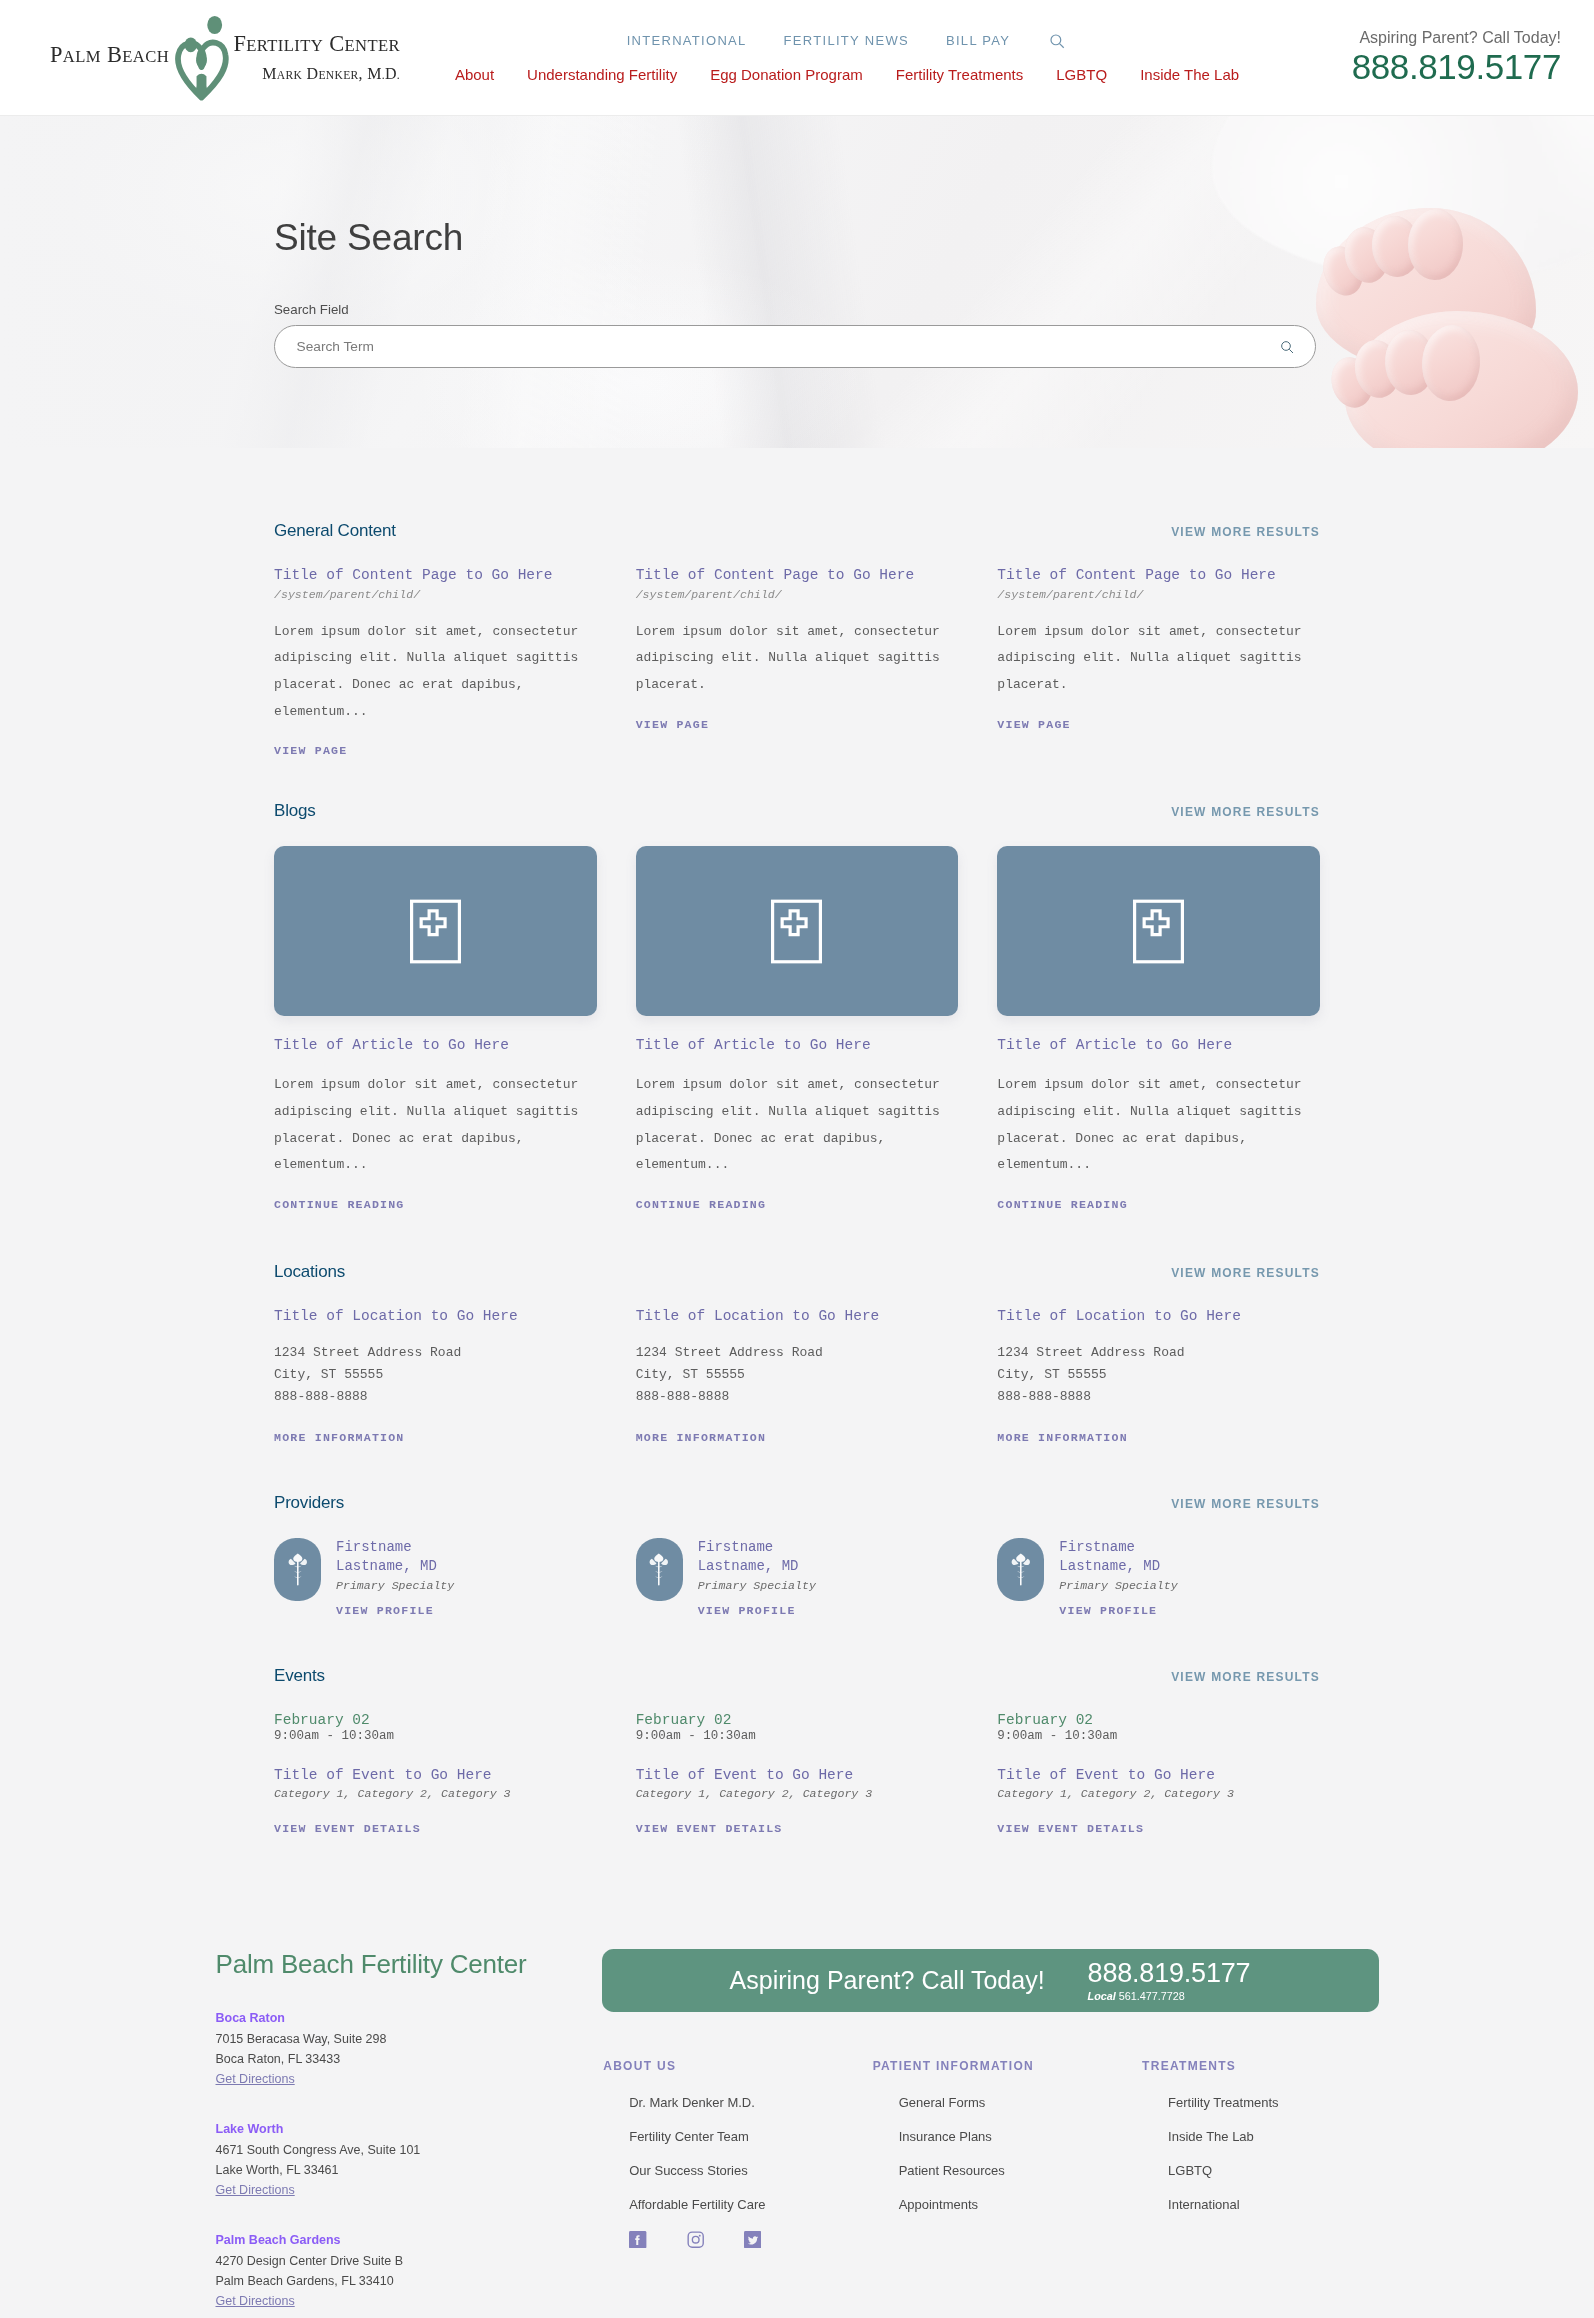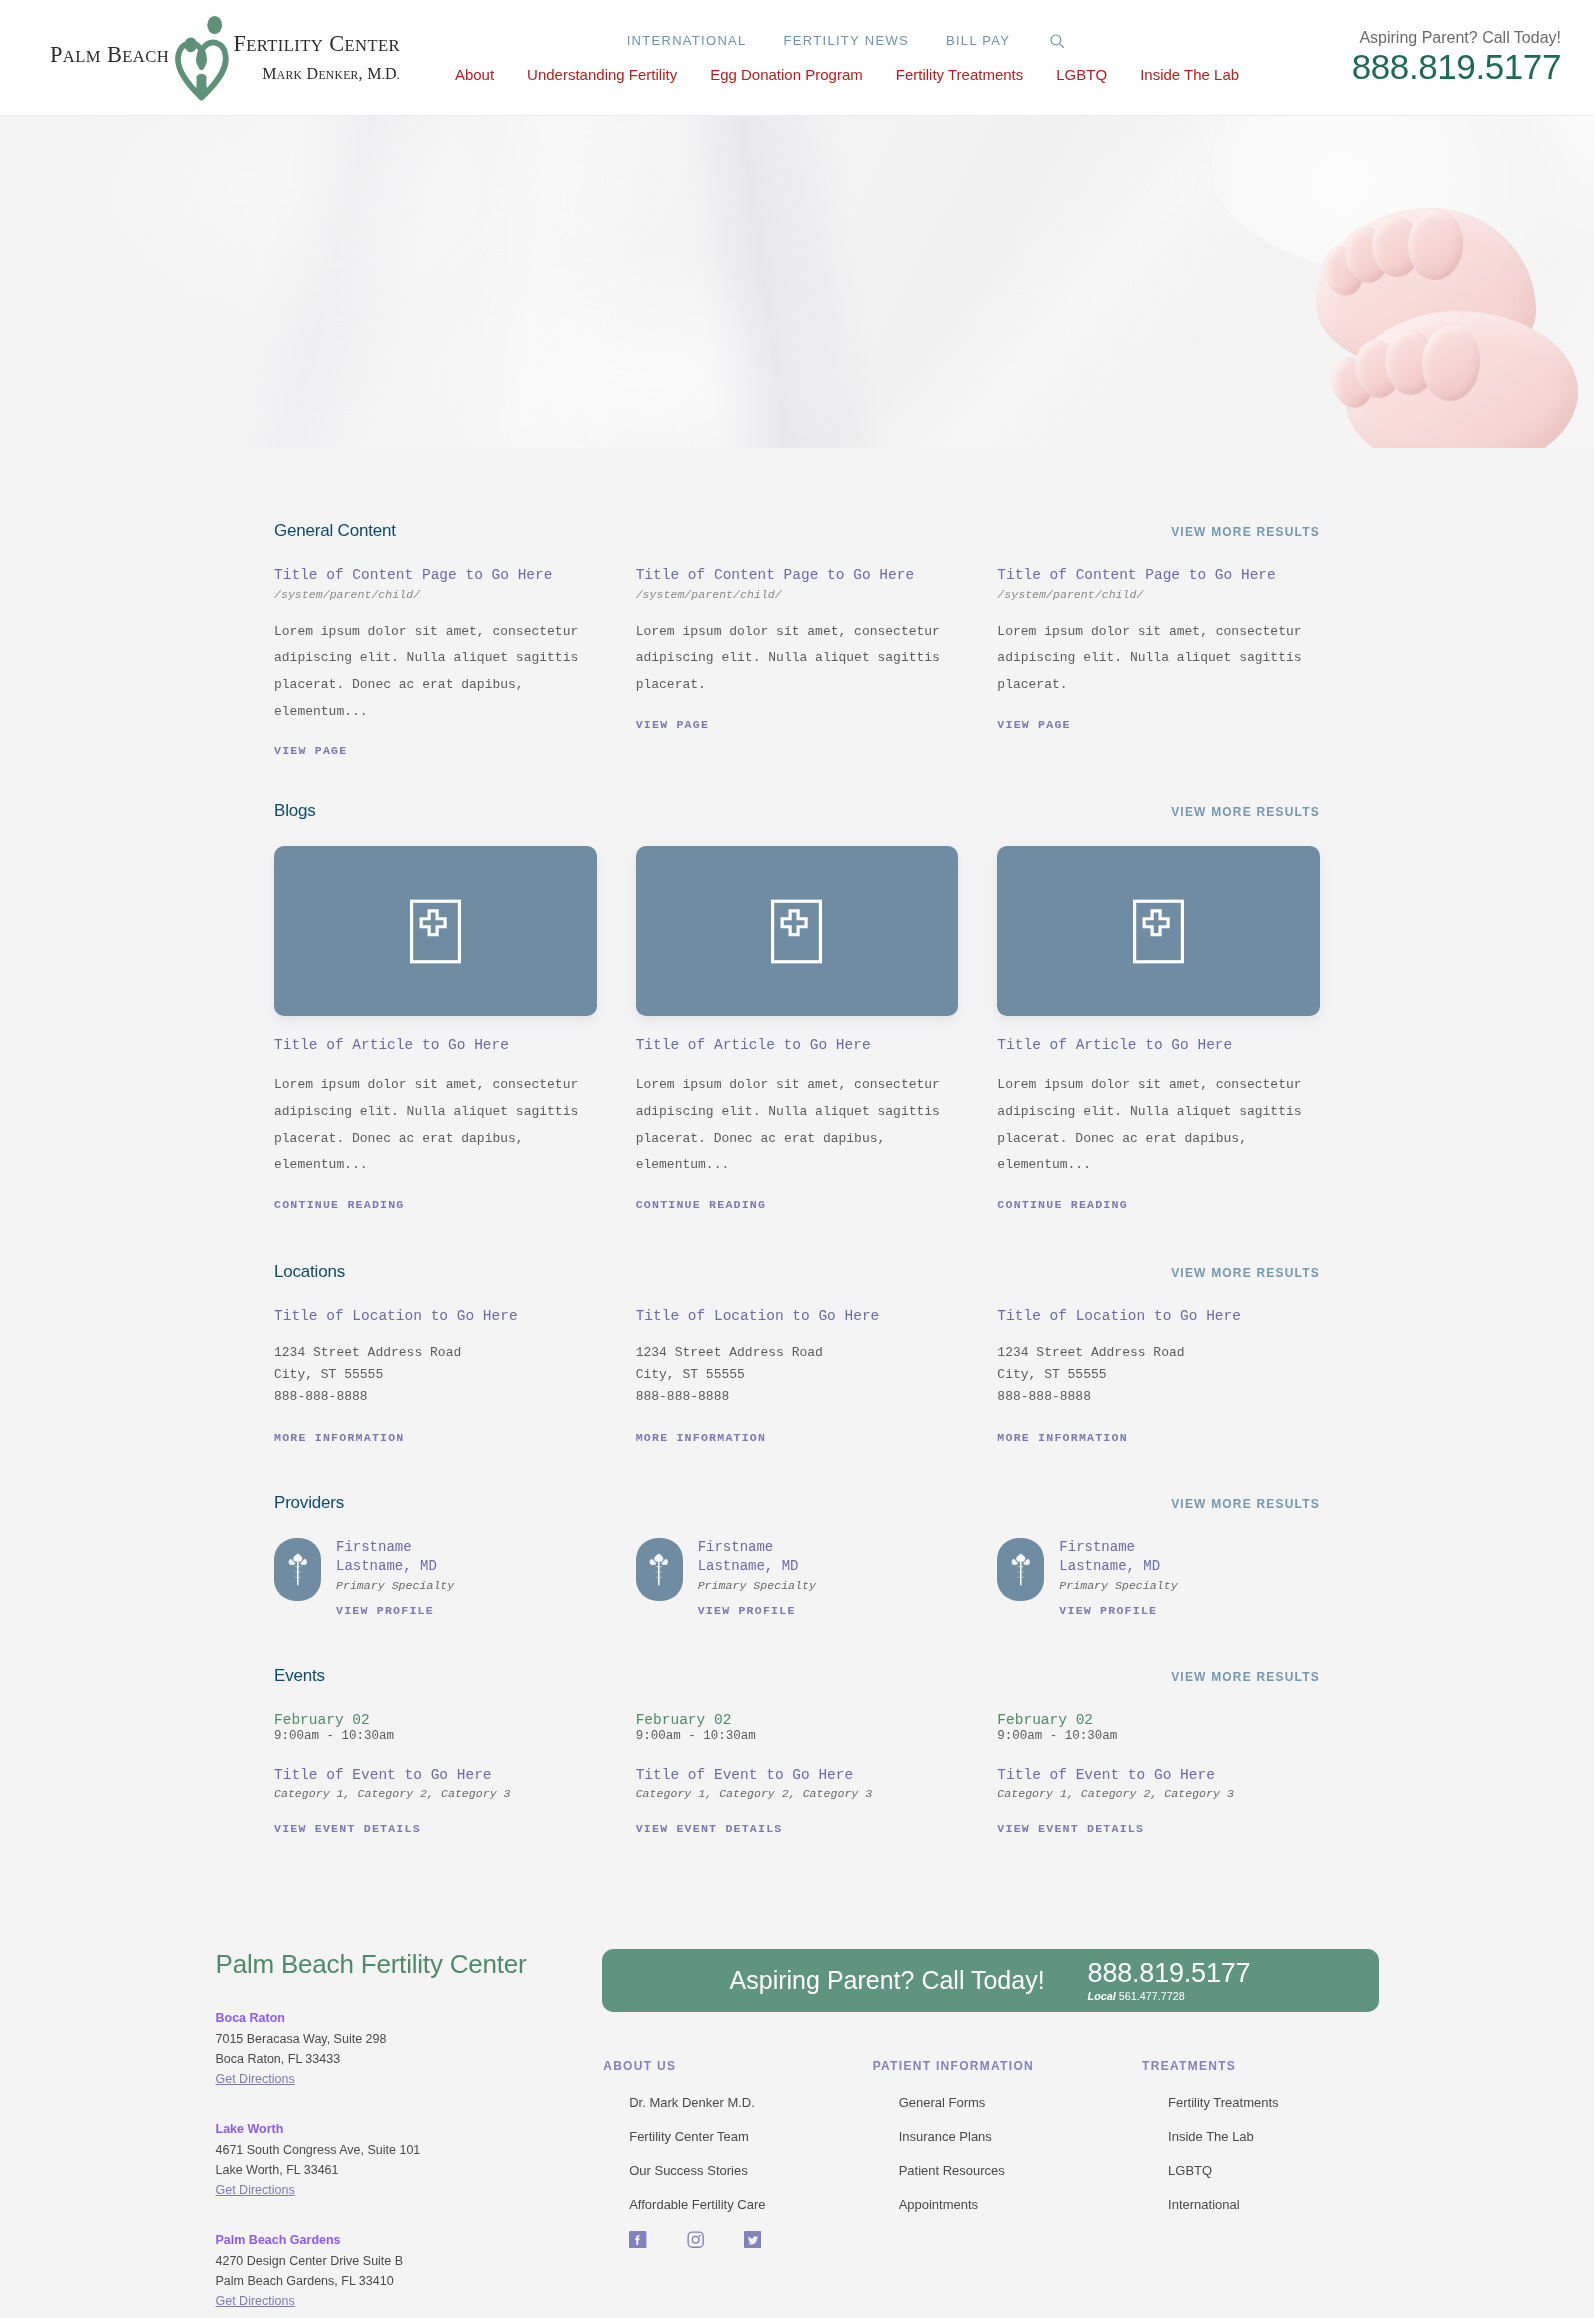--- a/index.html
+++ b/index.html
@@ -439,20 +439,33 @@
         <div class="toe t3"></div>
         <div class="toe t4"></div>
       <div class="toe t5"></div>
         <div class="toe t6"></div>
         <div class="toe t7"></div>
         <div class="toe t8"></div>
     </div>
     <div class="baby-veil"></div>
   </div>
 
+  <div class="hero-inner">
+    <h1 class="page-title">Site Search</h1>
+    <div class="field-label">Search Field</div>
+    <div class="search-bar">
+      <input type="text" placeholder="Search Term" style="">
+      <span class="sb-icon">
+        <svg viewBox="0 0 24 24" width="16" height="16" fill="none" stroke="#4a6b7a" stroke-width="1.5">
+          <circle cx="10.5" cy="10.5" r="6.5"></circle>
+            <line x1="15.4" y1="15.4" x2="21" y2="21"></line>
+        </svg>
+      </span>
+    </div>
+  </div>
 </section>
 
 <main class="results-area">
   <div class="wrap">
 
     <section class="result-section" style="padding-top:56px;margin-bottom:43px;">
       <div class="section-head">
         <h2 class="section-title">General Content</h2>
         <a href="#" class="view-more">VIEW MORE RESULTS</a>
       </div>

